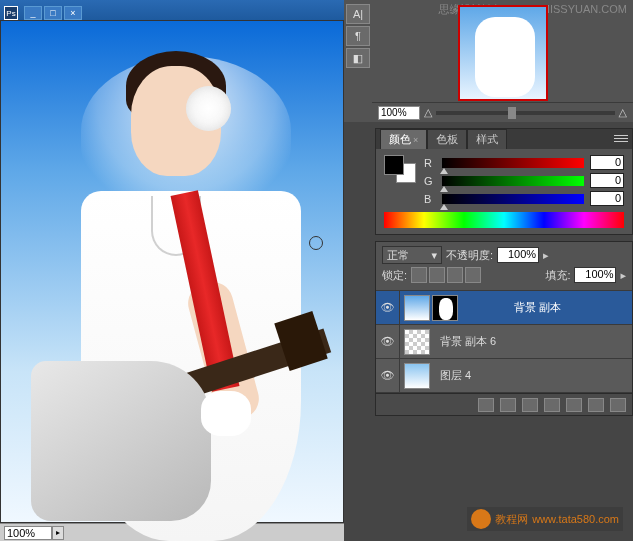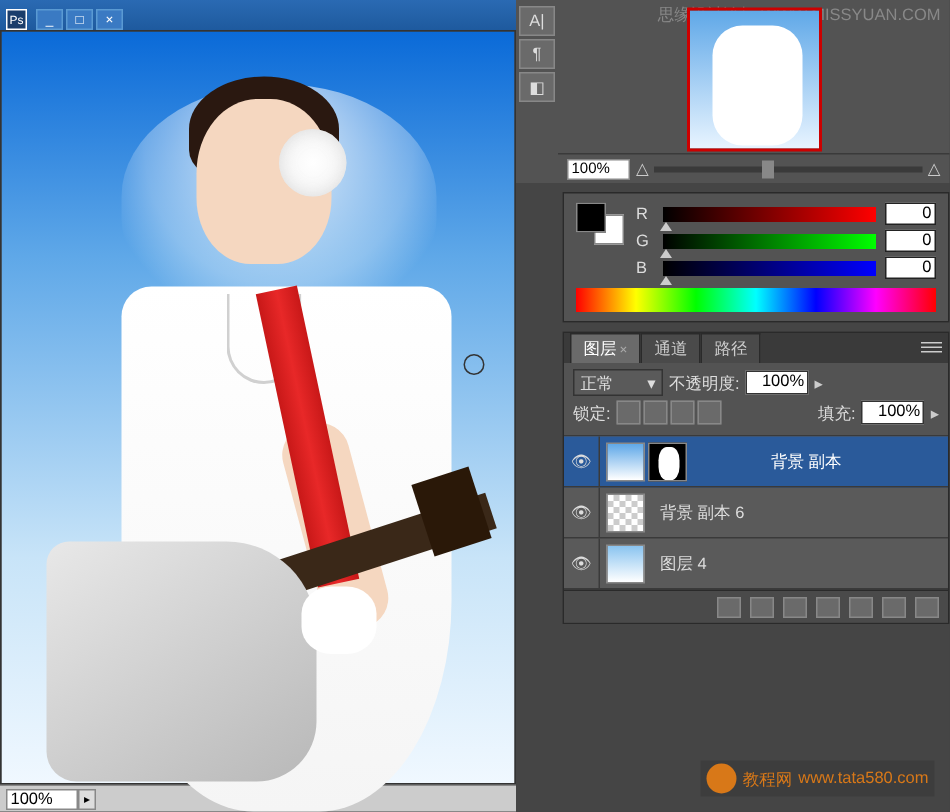--- a/index.html
+++ b/index.html
@@ -150,20 +150,30 @@
           <div class="sh"></div>
         </div>
       <div style="color:#ccc">△</div>
     </div>
   </div>
 </div>
 
 <div class="panels">
 
   <div class="panel colorpanel">
+    <div class="tabs">
+      <div class="tab active"><span>颜色</span><span class="tabclose">×</span></div>
+      <div class="tab">色板</div>
+      <div class="tab">样式</div>
+      <div class="tabmenu">
+          <div></div>
+          <div></div>
+          <div></div>
+        </div>
+    </div>
     <div class="body">
       <div class="swatches">
         <div class="sw fg"></div>
         <div class="sw bg"></div>
       </div>
       <div class="sliders">
         <div class="crow">
           <div class="clabel">R</div>
           <div class="cslider r">
               <div class="tri"></div>
@@ -183,30 +193,20 @@
               <div class="tri"></div>
             </div>
           <div class="cval">0</div>
         </div>
       </div>
       <div class="spectrum"></div>
     </div>
   </div>
 
   <div class="panel layerpanel">
-    <div class="tabs">
-      <div class="tab active"><span>图层</span><span class="tabclose">×</span></div>
-      <div class="tab">通道</div>
-      <div class="tab">路径</div>
-      <div class="tabmenu">
-          <div></div>
-          <div></div>
-          <div></div>
-        </div>
-    </div>
     <div class="opts">
       <div class="orow">
         <div class="blend">
             <span>正常</span>
             <span>▾</span>
           </div>
         <span>不透明度:</span>
         <div class="pct">100%</div>
         <span style="color:#ccc">▸</span>
       </div>

